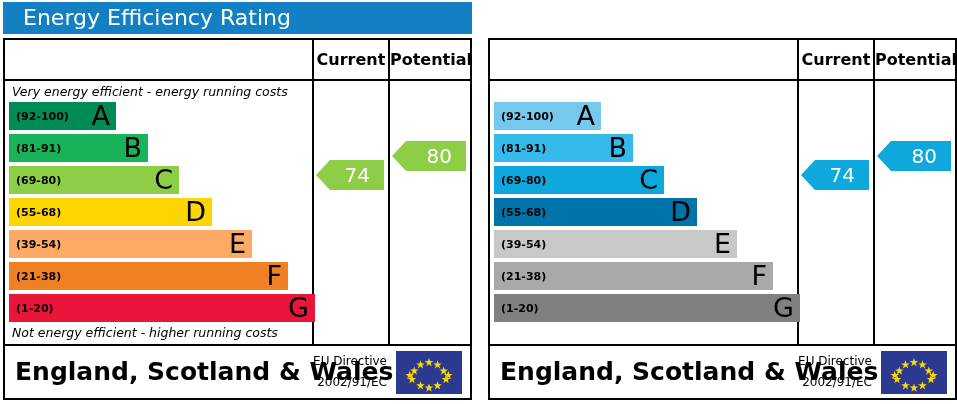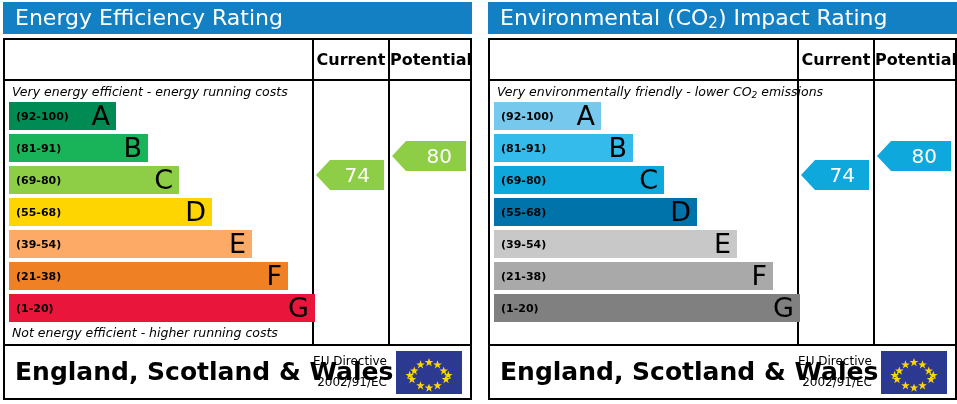--- a/index.html
+++ b/index.html
@@ -31,21 +31,21 @@
   .epc-title {
     position: absolute;
     left: 3px;
     top: 2px;
     width: 469px;
     height: 32px;
     background: #1380c4;
     color: #ffffff;
     font-size: 22px;
     line-height: 32px;
-    padding-left: 12px;
+    padding-left: 20px;
     box-sizing: border-box;
     white-space: nowrap;
     letter-spacing: 0px;
   }
   .epc-title sub {
     font-size: 15px;
     vertical-align: baseline;
     position: relative;
     top: 3px;
   }
@@ -293,35 +293,31 @@
               <polygon points="13.7,19.8 14.8,22.9 18,22.9 15.4,24.9 16.4,28 13.7,26.1 11,28 12,24.9 9.4,22.9 12.6,22.9"></polygon>
             </g>
           </svg>
         </div>
       </div>
     </div>
   </div>
 
   <div class="epc right">
 
-    <div class="epc-title">
-      <span>Environmental (CO<sub>2</sub>) Impact Rating</span>
-    </div>
 
     <div class="epc-frame">
 
       <div class="hdr-rule"></div>
       <div class="foot-rule"></div>
       <div class="col-div c1"></div>
       <div class="col-div c2"></div>
 
       <div class="hdr-cell current">Current</div>
       <div class="hdr-cell potential">Potential</div>
 
-      <div class="caption top">Very environmentally friendly - lower CO<sub>2</sub> emissions</div>
 
       <div class="bars">
         <div class="bar" style="top:0px;width:107px;background:#76c9ec">
           <span class="range">(92-100)</span>
           <span class="letter">A</span>
         </div>
         <div class="bar" style="top:32px;width:139px;background:#34bbeb">
           <span class="range">(81-91)</span>
           <span class="letter">B</span>
         </div>

